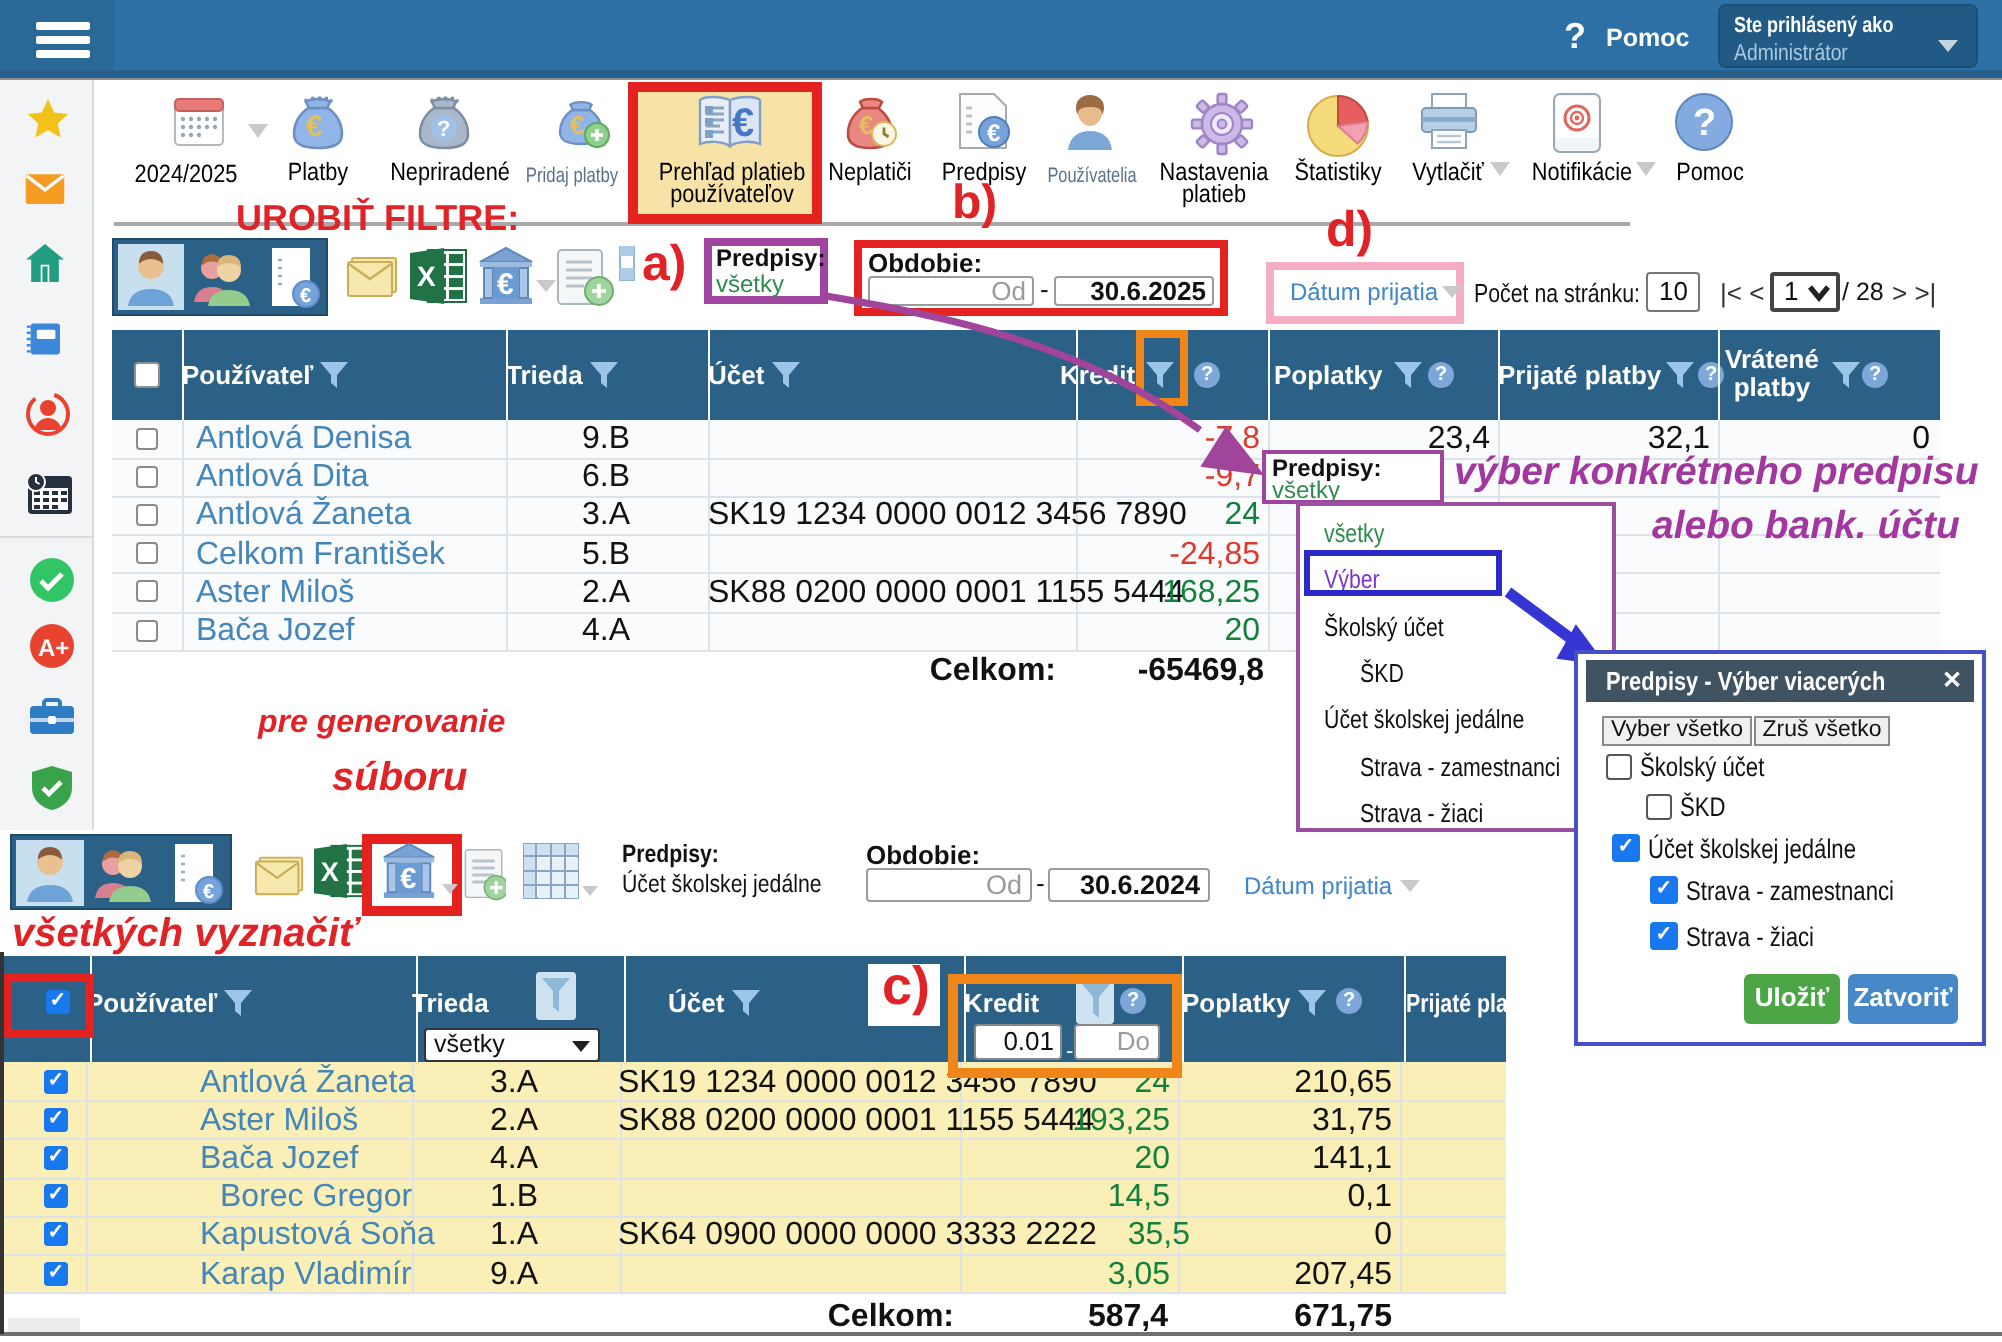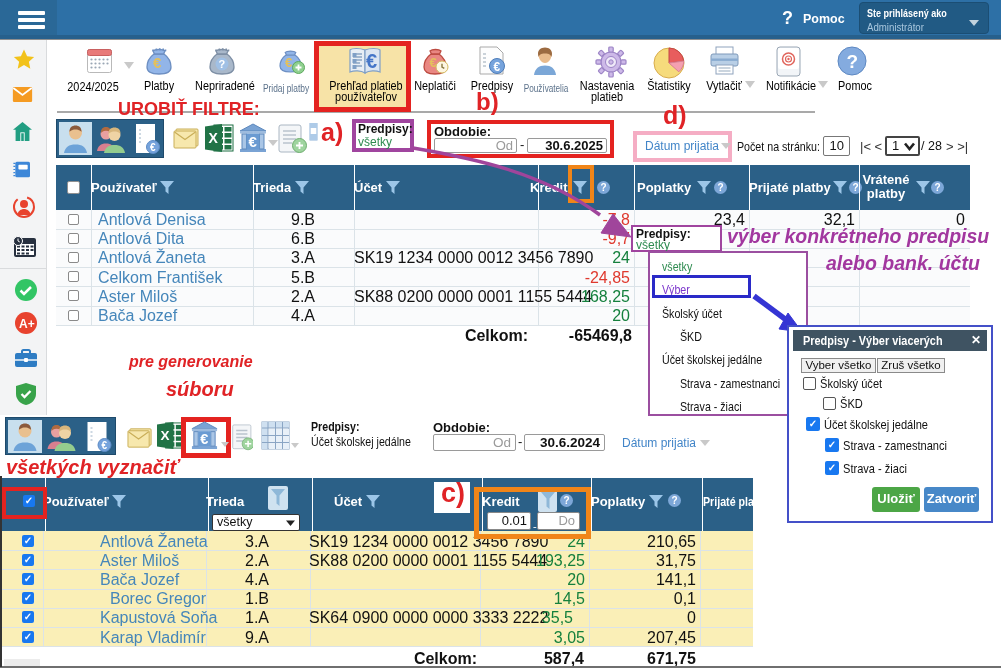--- a/index.html
+++ b/index.html
@@ -672,21 +672,21 @@
   <div class="cell ct" style="left:255px;top:58.1px">1.B</div>
   <div class="cell ct" style="left:255px;top:77.3px">1.A</div>
   <div class="cell ct" style="left:255px;top:96.5px">9.A</div>
   <div class="cell rt" style="left:307px;top:0.5px;width:168px">SK19 1234 0000 0012 3456 7890</div>
   <div class="cell rt" style="left:307px;top:19.7px;width:168px">SK88 0200 0000 0001 1155 5444</div>
   <div class="cell rt" style="left:307px;top:77.3px;width:168px">SK64 0900 0000 0000 3333 2222</div>
   <div class="cell rt pos" style="left:477px;top:0.5px;width:106px">24</div>
   <div class="cell rt pos" style="left:477px;top:19.7px;width:106px">193,25</div>
   <div class="cell rt pos" style="left:477px;top:38.9px;width:106px">20</div>
   <div class="cell rt pos" style="left:477px;top:58.1px;width:106px">14,5</div>
-  <div class="cell rt pos" style="left:465px;top:77.3px;width:106px">35,5</div>
+  <div class="cell rt pos" style="left:487px;top:77.3px;width:106px">35,5</div>
   <div class="cell rt pos" style="left:477px;top:96.5px;width:106px">3,05</div>
   <div class="cell rt" style="left:586px;top:0.5px;width:108px">210,65</div>
   <div class="cell rt" style="left:586px;top:19.7px;width:108px">31,75</div>
   <div class="cell rt" style="left:586px;top:38.9px;width:108px">141,1</div>
   <div class="cell rt" style="left:586px;top:58.1px;width:108px">0,1</div>
   <div class="cell rt" style="left:586px;top:77.3px;width:108px">0</div>
   <div class="cell rt" style="left:586px;top:96.5px;width:108px">207,45</div>
 </div>
 <div class="cell rt" style="left:350px;top:649px;width:127px;font-weight:bold">Celkom:</div>
 <div class="cell rt" style="left:460px;top:649px;width:124px;font-weight:bold">587,4</div>

